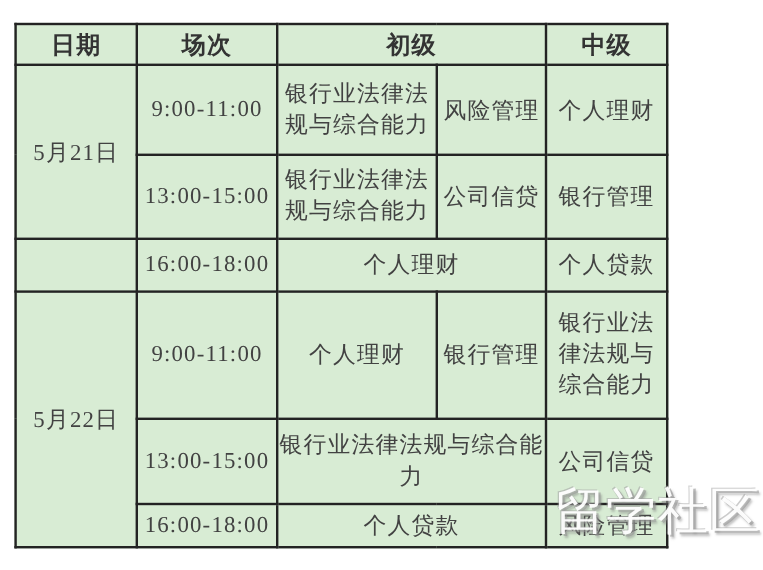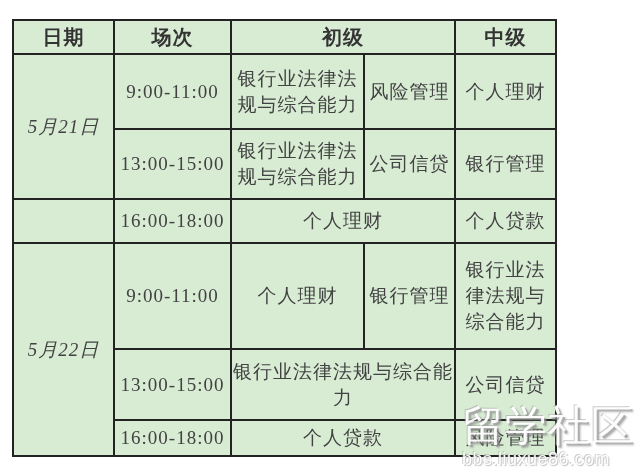--- a/index.html
+++ b/index.html
@@ -26,21 +26,21 @@
   }
   table.sched th{
     font-weight:bold;color:#333333;font-size:20px;
   }
   .wrap{
     text-align:left;
     padding:0 4px 0 6px;
     white-space:pre-line;
     line-height:26px;
   }
-  .date{letter-spacing:5px;font-style:italic;}
+  .date{letter-spacing:5px;}
   .time{letter-spacing:0.5px;}
   .r-hdr{height:34px;}
   .r1{height:75px;}
   .r2{height:70px;}
   .r3{height:44px;}
   .r4{height:106px;}
   .r5{height:71px;}
   .r6{height:36px;}
   .watermark{
     position:absolute;left:462px;top:399px;
@@ -134,16 +134,15 @@
     <tr class="r6">
       <td class="time">16:00-18:00</td>
       <td colspan="2">个人贷款</td>
       <td>风险管理</td>
     </tr>
   </tbody>
     </table>
 
   <div class="watermark">
     <div class="wm-title">留学社区</div>
-    <div class="wm-url">bbs.liuxue86.com</div>
   </div>
 
 </div>
 
 </body></html>

